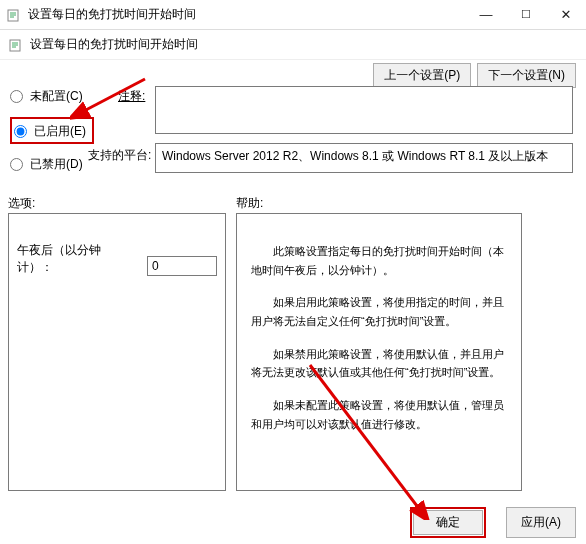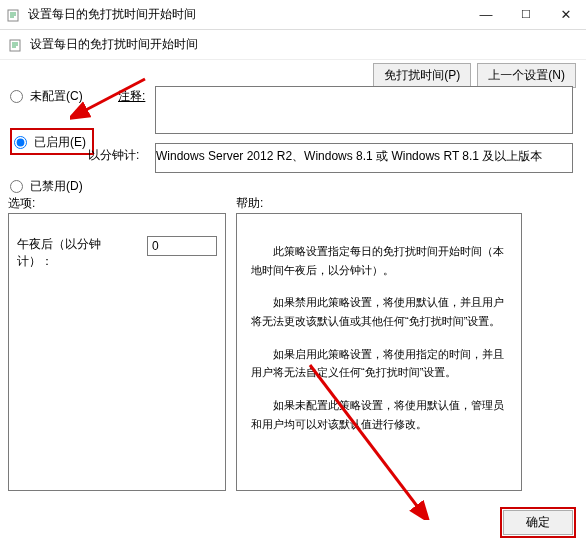--- a/index.html
+++ b/index.html
@@ -49,21 +49,21 @@
   .btn {
     border: 1px solid #adadad;
     background: #f0f0f0;
     padding: 3px 10px;
     font-size: 12px;
     font-family: inherit;
   }
   .radios {
     position: absolute;
     top: 88px; left: 10px;
-    display: flex; flex-direction: column; gap: 23px;
+    display: flex; flex-direction: column; gap: 12px;
   }
   .radio-row { display: flex; align-items: center; gap: 4px; }
   .radio-row input { margin: 0 3px 0 0; }
   .enabled-box {
     border: 2px solid #c00;
     padding: 4px 6px 2px 2px;
     display: inline-flex; align-items: center;
   }
   .label { font-size: 12px; }
   .comment-label {
@@ -76,21 +76,21 @@
     background: #fff;
     resize: none;
     font-family: inherit; font-size: 12px;
     padding: 2px;
   }
   .platform-label { position:absolute; top:147px; left:88px; }
   .platform-box {
     position: absolute; top:143px; left:155px;
     width: 418px; height: 30px;
     border: 1px solid #7a7a7a;
-    padding: 4px 0;
+    padding: 4px 6px;
     font-size: 12px;
     overflow: hidden;
   }
   .options-label { position:absolute; top:195px; left:8px;text-align:right; }
   .help-label { position:absolute; top:195px; left:236px; }
   .options-panel {
     position:absolute; top:213px; left:8px;
     width: 218px; height: 278px;
     border: 1px solid #7a7a7a;
     padding: 8px;
@@ -98,21 +98,21 @@
   .help-panel {
     position:absolute; top:213px; left:236px;
     width: 286px; height: 278px;
     border: 1px solid #7a7a7a;
     padding: 28px 14px;
     overflow: auto;
     font-size: 11px;
     line-height: 1.7;
   }
   .help-panel p { margin: 0 0 14px 0; text-indent: 2em; }
-  .spin-row { display:flex; align-items:flex-start; gap:12px; margin-top:14px;}
+  .spin-row { display:flex; align-items:flex-end; gap:12px; margin-top:20px;}
   .spinner {
     width: 70px;
     border: 1px solid #7a7a7a;
     padding: 2px 4px;
     font-family: inherit; font-size: 12px;
   }
   .bottom-btns {
     position:absolute; bottom: 6px; right: 10px;
     display:flex; gap:20px;
   }
@@ -147,22 +147,22 @@
   <span class="title-icon">
     <svg class="icon" width="14" height="14" viewBox="0 0 14 14">
         <rect x="1" y="2" width="10" height="11" fill="#fff" stroke="#888"></rect>
         <path d="M3 5h6M3 7h6M3 9h4" stroke="#5a8" stroke-width="1"></path>
       </svg>
   </span>
   <span>设置每日的免打扰时间开始时间</span>
 </div>
 
 <div class="navbtns">
-  <button class="btn">免打扰时间(P)</button>
-  <button class="btn">上一个设置(N)</button>
+  <button class="btn">上一个设置(P)</button>
+  <button class="btn">下一个设置(N)</button>
 </div>
 
 <div class="radios">
   <label class="radio-row">
     <input type="radio" name="state" style="">
     <span class="label">未配置(C)</span>
   </label>
   <div class="enabled-box">
     <label class="radio-row">
       <input type="radio" name="state" checked="" style="">
@@ -171,46 +171,47 @@
   </div>
   <label class="radio-row">
     <input type="radio" name="state" style="">
     <span class="label">已禁用(D)</span>
   </label>
 </div>
 
 <span class="label comment-label">注释:</span>
 <textarea class="comment-box" style=""></textarea>
 
-<span class="label platform-label">以分钟计:</span>
+<span class="label platform-label">支持的平台:</span>
 <div class="platform-box">
   <span>Windows Server 2012 R2、Windows 8.1 或 Windows RT 8.1 及以上版本</span>
 </div>
 
 <span class="label options-label">选项:</span>
 <span class="label help-label">帮助:</span>
 
 <div class="options-panel">
   <div class="spin-row">
     <span class="label">午夜后（以分钟计）：</span>
     <input type="number" class="spinner" value="0" style="">
   </div>
 </div>
 
 <div class="help-panel">
   <p>此策略设置指定每日的免打扰时间开始时间（本地时间午夜后，以分钟计）。</p>
+  <p>如果启用此策略设置，将使用指定的时间，并且用户将无法自定义任何“免打扰时间”设置。</p>
   <p>如果禁用此策略设置，将使用默认值，并且用户将无法更改该默认值或其他任何“免打扰时间”设置。</p>
-  <p>如果启用此策略设置，将使用指定的时间，并且用户将无法自定义任何“免打扰时间”设置。</p>
   <p>如果未配置此策略设置，将使用默认值，管理员和用户均可以对该默认值进行修改。</p>
 </div>
 
 <div class="bottom-btns">
   <span class="ok-box">
     <button class="btn wide">确定</button>
   </span>
+  <button class="btn wide">应用(A)</button>
 </div>
 
 <svg class="arrow" style="top:74px; left:70px;" width="80" height="50">
   <defs>
       <marker id="ah1" markerWidth="10" markerHeight="10" refX="2" refY="3" orient="auto">
     <path d="M0,0 L0,6 L8,3 z" fill="#d00"></path>
       </marker>
     </defs>
   <path d="M75,5 L12,38" stroke="#d00" stroke-width="3" fill="none" marker-end="url(#ah1)"></path>
 </svg>

